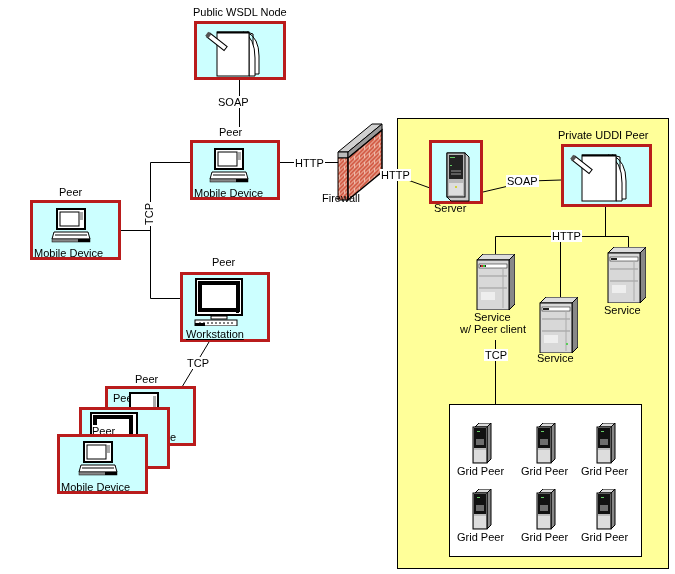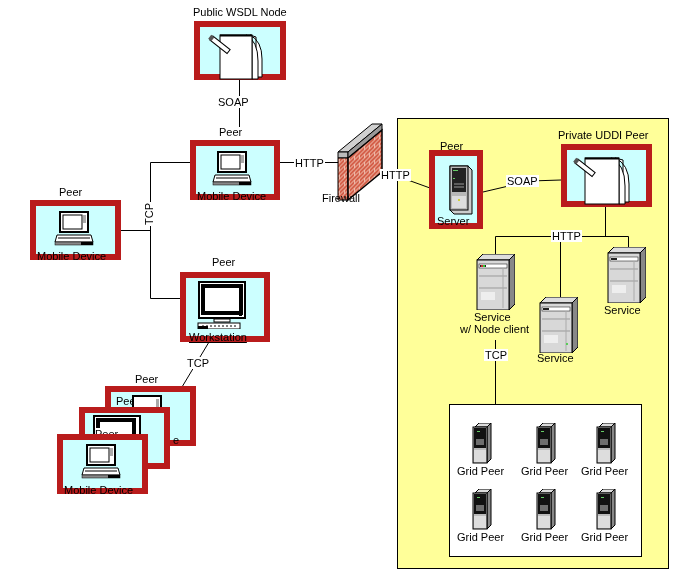--- a/index.html
+++ b/index.html
@@ -1,19 +1,19 @@
 <!DOCTYPE html>
 <html><head>
 <meta charset="utf-8">
 <style>
   html, body { margin:0; padding:0; background:#ffffff; }
   body { width:675px; height:574px; position:relative; overflow:hidden;
          font-family:"Liberation Sans", sans-serif; font-size:11px; color:#000; }
   .abs { position:absolute; }
-  .node { position:absolute; background:#ccffff; border:6px solid #b91c1c; box-sizing:border-box; }
+  .node { position:absolute; background:#ccffff; border:3px solid #b91c1c; box-sizing:border-box; }
   .lbl { position:absolute; font-size:11px; white-space:nowrap; line-height:13px; }
   .conn { position:absolute; background:#fff; font-size:11px; line-height:12px; padding:0 1px; white-space:nowrap; }
   svg.wires { position:absolute; left:0; top:0; width:675px; height:574px; }
   .private-zone { position:absolute; left:397px; top:118px; width:272px; height:451px;
                   background:#ffff99; border:1px solid #000; box-sizing:border-box; }
   .grid-box { position:absolute; left:449px; top:404px; width:193px; height:153px;
               background:#ffffff; border:1px solid #000; box-sizing:border-box; }
   .icon { position:absolute; }
 </style>
 </head>
@@ -145,21 +145,21 @@
   <path d="M6 30 L40 2 L50 2 L16 30 Z" fill="#d0d0d0" stroke="#000"></path>
   <path d="M6 30 L16 30 L16 36 L6 36 Z" fill="#bbb" stroke="#000"></path>
   <path d="M16 30 L50 2 L50 8 L16 36 Z" fill="#999" stroke="#000"></path>
   <path d="M6 36 L16 36 L16 78 L6 78 Z" fill="url(#brick)" stroke="#000"></path>
   <path d="M16 36 L50 8 L50 50 L16 78 Z" fill="url(#brick)" stroke="#000" stroke-width="1.5"></path>
 </svg>
 <div class="lbl" style="left:322px;top:192px;">Firewall</div>
 <div class="conn" style="left:380px;top:169px;">HTTP</div>
 
 <div class="lbl" style="left:440px;top:140px;">Peer</div>
-<div class="node" style="left:429px;top:150px;width:54px;height:79px;">
+<div class="node" style="left:429px;top:140px;width:54px;height:64px;">
   <svg class="icon" style="left:11px;top:8px;" width="30" height="52">
     <path d="M4 2 L22 2 L26 6 L26 50 L8 50 L4 46 Z" fill="#ccc" stroke="#000"></path>
     <rect x="4" y="2" width="18" height="44" fill="#b8b8b8" stroke="#000"></rect>
     <rect x="6" y="4" width="14" height="24" fill="#222"></rect>
     <rect x="7" y="6" width="5" height="1" fill="#6c6"></rect>
     <rect x="7" y="14" width="2" height="1" fill="#6c6"></rect>
     <line x1="8" y1="20" x2="18" y2="20" stroke="#999"></line>
     <line x1="8" y1="23" x2="18" y2="23" stroke="#999"></line>
     <rect x="6" y="32" width="14" height="12" fill="#ddd"></rect>
     <circle cx="13" cy="36" r="1" fill="#cc0"></circle>
@@ -190,21 +190,21 @@
   <rect x="4" y="10" width="28" height="4" fill="#fff" stroke="#000" stroke-width="0.5"></rect>
   <rect x="5" y="11" width="6" height="2" fill="#222"></rect>
   <rect x="6" y="11" width="2" height="2" fill="#c33"></rect>
   <rect x="8" y="11" width="2" height="2" fill="#3c3"></rect>
   <line x1="4" y1="22" x2="32" y2="22" stroke="#999"></line>
   <line x1="4" y1="34" x2="32" y2="34" stroke="#999"></line>
   <rect x="6" y="38" width="14" height="8" fill="#eee"></rect>
   <line x1="28" y1="14" x2="28" y2="54" stroke="#aaa"></line>
 </svg>
 <div class="lbl" style="left:474px;top:311px;">Service</div>
-<div class="lbl" style="left:460px;top:323px;">w/ Node client</div>
+<div class="lbl" style="left:460px;top:323px;">w/ Peer client</div>
 
 <svg class="icon" style="left:538px;top:297px;" width="40" height="56">
   <path d="M2 6 L8 0 L40 0 L34 6 Z" fill="#ddd" stroke="#000"></path>
   <path d="M34 6 L40 0 L40 50 L34 56 Z" fill="#888" stroke="#000"></path>
   <rect x="2" y="6" width="32" height="50" fill="#d8d8d8" stroke="#000"></rect>
   <rect x="4" y="10" width="28" height="4" fill="#fff" stroke="#000" stroke-width="0.5"></rect>
   <rect x="5" y="11" width="6" height="2" fill="#222"></rect>
   <line x1="4" y1="22" x2="32" y2="22" stroke="#999"></line>
   <line x1="4" y1="34" x2="32" y2="34" stroke="#999"></line>
   <rect x="6" y="38" width="14" height="8" fill="#eee"></rect>

